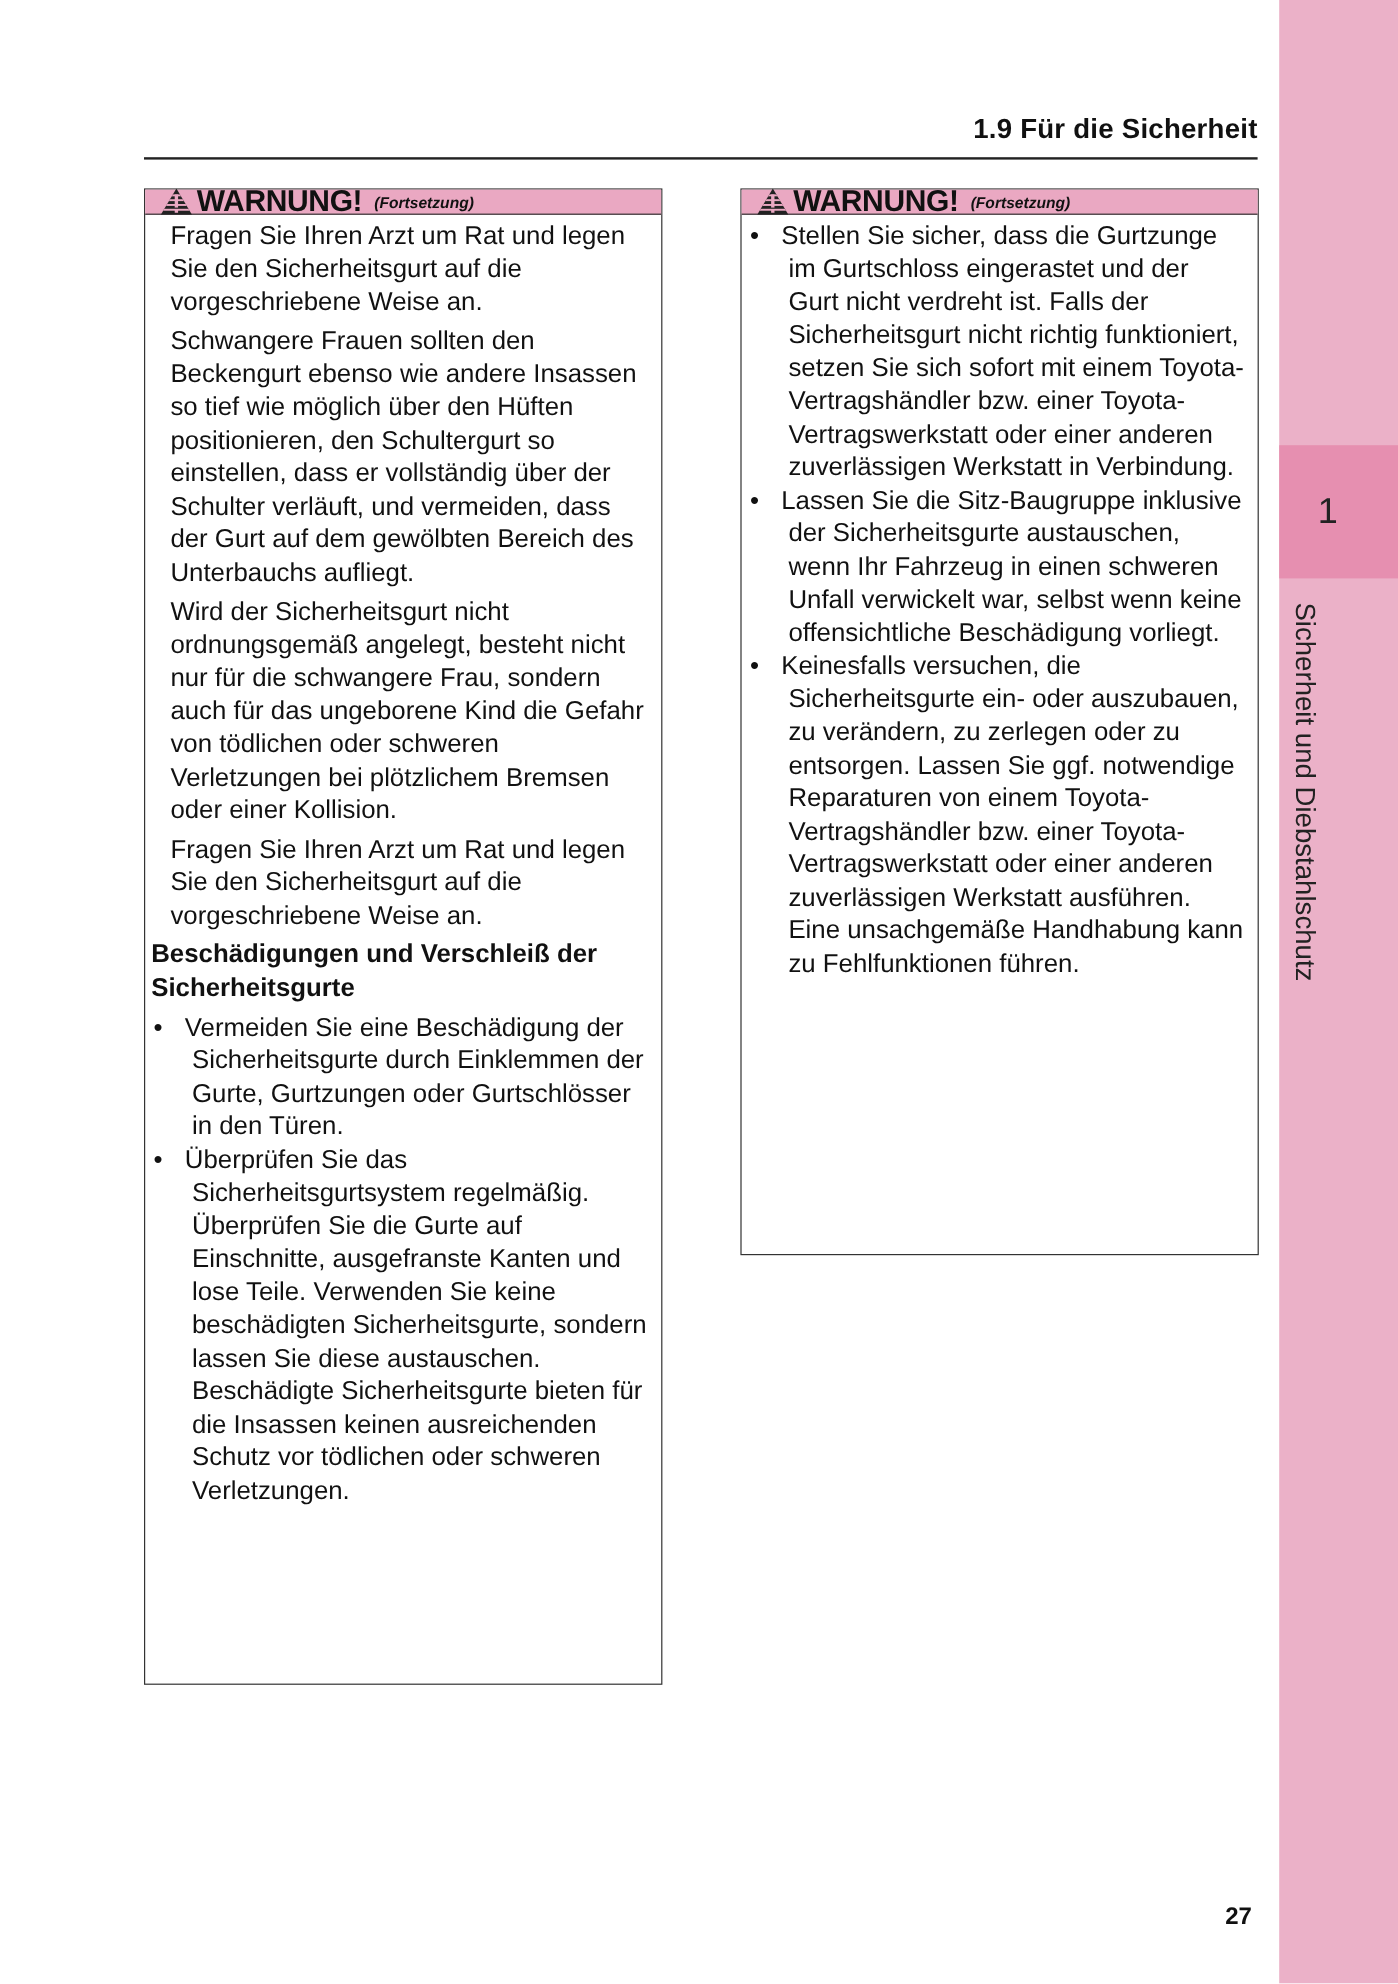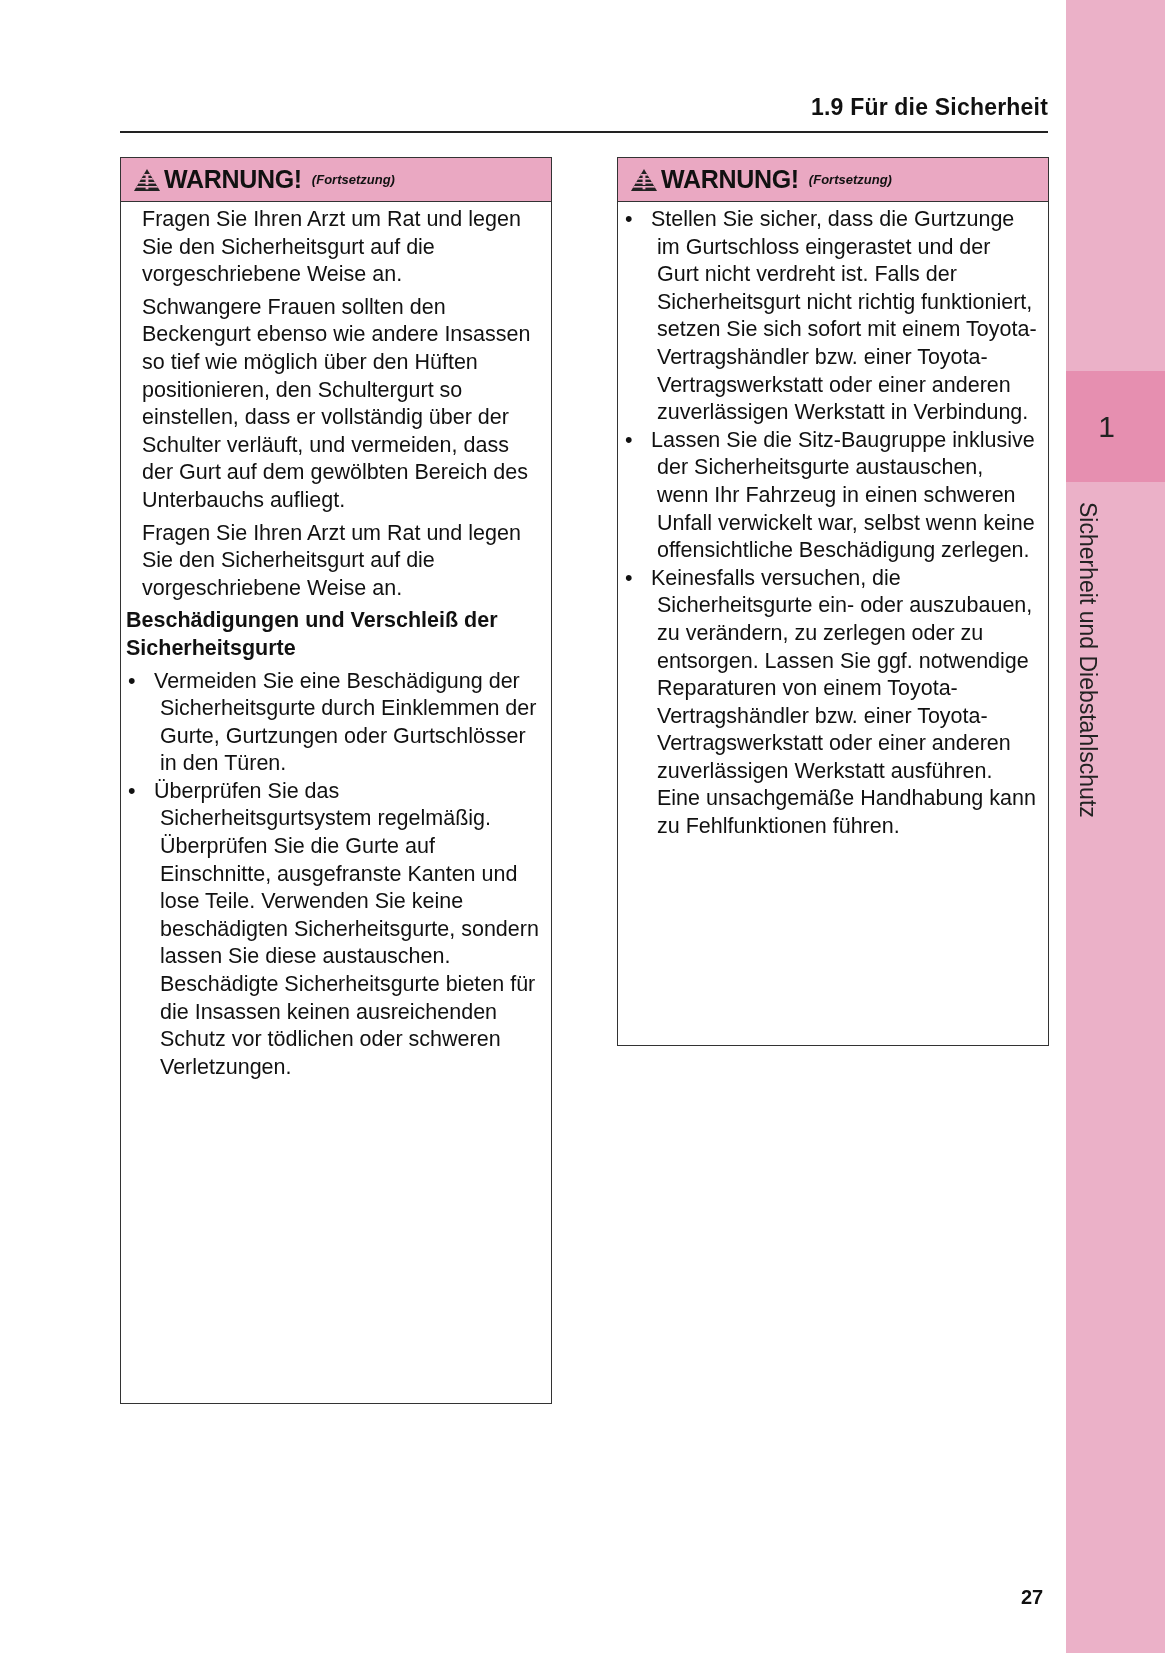--- a/index.html
+++ b/index.html
@@ -26,21 +26,21 @@
   .chapter-title {
     position: absolute; left: 1074px; top: 502px;
     writing-mode: vertical-rl; font-size: 23px; color: #222; white-space: nowrap;
   }
   .warning-box {
     position: absolute; border: 1.5px solid #333; background: #fff; box-sizing: border-box;
   }
   .warning-left { left: 120px; top: 157px; width: 432px; height: 1247px; }
   .warning-right { left: 617px; top: 157px; width: 432px; height: 889px; }
   .warning-header {
-    background: #eaa8c2; border-bottom: 1.5px solid #333; height: 44px;
+    background: #eaa8c2; border-bottom: 1.5px solid #333; height: 21px;
     display: flex; align-items: center; padding-left: 12px; box-sizing: border-box;
   }
   .warn-icon { width: 28px; height: 24px; margin-right: 3px; }
   .warn-title { font-size: 25px; font-weight: bold; letter-spacing: -0.3px; }
   .warn-sub { font-size: 13px; font-weight: bold; font-style: italic; margin-left: 10px; }
   .warning-body {
     padding: 4px 10px 0 5px; font-size: 21.5px; line-height: 27.6px;
   }
   .para { margin: 0 0 5px 16px; }
   .subhead { font-weight: bold; margin: 0 0 5px 0; }
@@ -80,20 +80,21 @@
       </g>
       <rect x="12.6" y="6" width="2.8" height="11" fill="#eaa8c2"></rect>
       <rect x="12.6" y="18.5" width="2.8" height="2.8" fill="#eaa8c2"></rect>
     </svg>
     <span class="warn-title">WARNUNG!</span>
     <span class="warn-sub">(Fortsetzung)</span>
   </div>
   <div class="warning-body">
     <p class="para">Fragen Sie Ihren Arzt um Rat und legen Sie den Sicherheitsgurt auf die vorgeschriebene Weise an.</p>
     <p class="para">Schwangere Frauen sollten den Beckengurt ebenso wie andere Insassen so tief wie möglich über den Hüften positionieren, den Schultergurt so einstellen, dass er vollständig über der Schulter verläuft, und vermeiden, dass der Gurt auf dem gewölbten Bereich des Unterbauchs aufliegt.</p>
+    <p class="para">Wird der Sicherheitsgurt nicht ordnungsgemäß angelegt, besteht nicht nur für die schwangere Frau, sondern auch für das ungeborene Kind die Gefahr von tödlichen oder schweren Verletzungen bei plötzlichem Bremsen oder einer Kollision.</p>
     <p class="para">Fragen Sie Ihren Arzt um Rat und legen Sie den Sicherheitsgurt auf die vorgeschriebene Weise an.</p>
     <p class="subhead">Beschädigungen und Verschleiß der Sicherheitsgurte</p>
     <div class="bullet">
       <span class="dot">•</span>
       <span class="btext">Vermeiden Sie eine Beschädigung der Sicherheitsgurte durch Einklemmen der Gurte, Gurtzungen oder Gurtschlösser in den Türen.</span>
     </div>
     <div class="bullet">
       <span class="dot">•</span>
       <span class="btext">Überprüfen Sie das Sicherheitsgurtsystem regelmäßig. Überprüfen Sie die Gurte auf Einschnitte, ausgefranste Kanten und lose Teile. Verwenden Sie keine beschädigten Sicherheitsgurte, sondern lassen Sie diese austauschen. Beschädigte Sicherheitsgurte bieten für die Insassen keinen ausreichenden Schutz vor tödlichen oder schweren Verletzungen.</span>
     </div>
@@ -121,21 +122,21 @@
     <span class="warn-title">WARNUNG!</span>
     <span class="warn-sub">(Fortsetzung)</span>
   </div>
   <div class="warning-body">
     <div class="bullet">
       <span class="dot">•</span>
       <span class="btext">Stellen Sie sicher, dass die Gurtzunge im Gurtschloss eingerastet und der Gurt nicht verdreht ist. Falls der Sicherheitsgurt nicht richtig funktioniert, setzen Sie sich sofort mit einem Toyota-Vertragshändler bzw. einer Toyota-Vertragswerkstatt oder einer anderen zuverlässigen Werkstatt in Verbindung.</span>
     </div>
     <div class="bullet">
       <span class="dot">•</span>
-      <span class="btext">Lassen Sie die Sitz-Baugruppe inklusive der Sicherheitsgurte austauschen, wenn Ihr Fahrzeug in einen schweren Unfall verwickelt war, selbst wenn keine offensichtliche Beschädigung zerlegen.</span>
+      <span class="btext">Lassen Sie die Sitz-Baugruppe inklusive der Sicherheitsgurte austauschen, wenn Ihr Fahrzeug in einen schweren Unfall verwickelt war, selbst wenn keine offensichtliche Beschädigung vorliegt.</span>
     </div>
     <div class="bullet">
       <span class="dot">•</span>
       <span class="btext">Keinesfalls versuchen, die Sicherheitsgurte ein- oder auszubauen, zu verändern, zu zerlegen oder zu entsorgen. Lassen Sie ggf. notwendige Reparaturen von einem Toyota-Vertragshändler bzw. einer Toyota-Vertragswerkstatt oder einer anderen zuverlässigen Werkstatt ausführen. Eine unsachgemäße Handhabung kann zu Fehlfunktionen führen.</span>
     </div>
   </div>
 </div>
 
 <div class="page-number">27</div>
 

